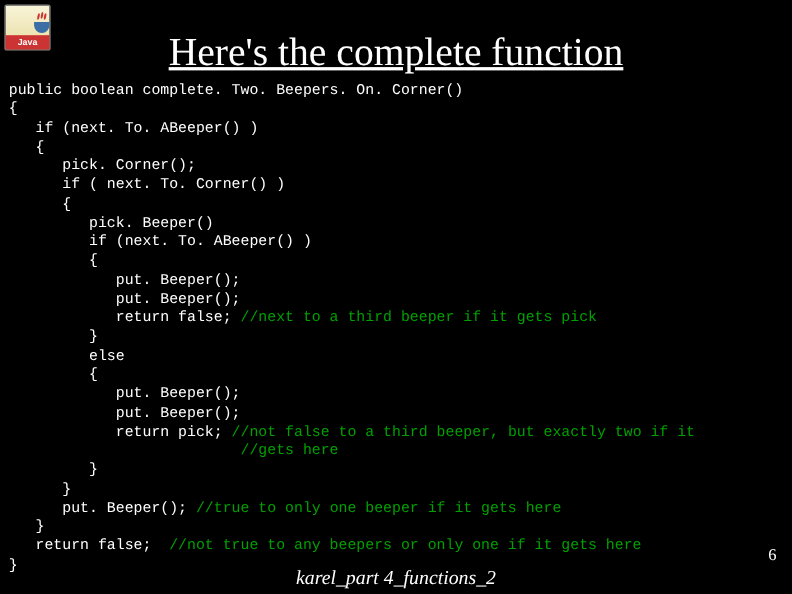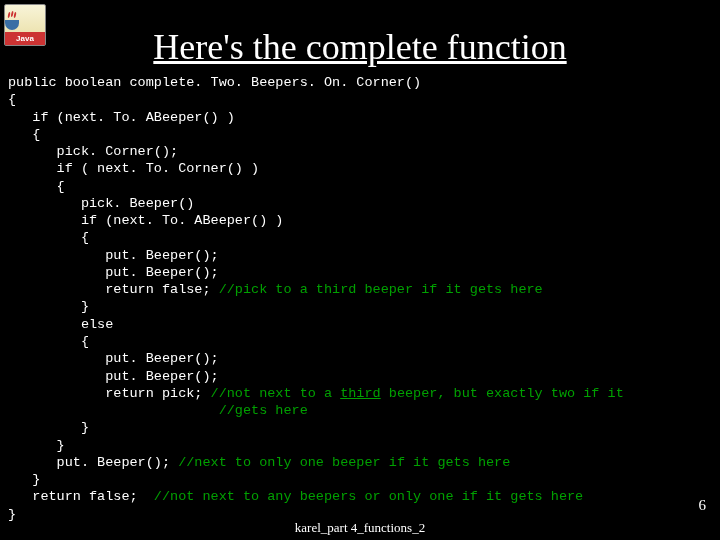--- a/index.html
+++ b/index.html
@@ -16,21 +16,21 @@
     position: absolute;
     top: 4px;
     left: 4px;
     width: 42px;
     height: 42px;
     background: linear-gradient(180deg, #f8f4d8 0%, #e8dca0 100%);
     border: 1px solid #888;
     border-radius: 2px;
     display: flex;
     flex-direction: column;
-    align-items: flex-start;
+    align-items: flex-end;
     justify-content: flex-end;
     font-size: 8px;
     font-weight: bold;
     color: #fff;
   }
   .logo-cup {
     width: 14px;
     height: 10px;
     background: #3a6ea5;
     border-radius: 0 0 7px 7px;
@@ -69,35 +69,36 @@
   }
   .code {
     font-family: "Courier New", monospace;
     font-size: 13.5px;
     line-height: 1.28;
     white-space: pre;
     padding-left: 8px;
     color: #fff;
   }
   .comment { color: #00a000; }
-  .underline { text-decoration: underline; }
+  .underline { }
   .slide-num {
     position: absolute;
     right: 14px;
     bottom: 26px;
     font-size: 15px;
     font-family: "Times New Roman", serif;
   }
   .footer {
     position: absolute;
     bottom: 4px;
     width: 100%;
     text-align: center;
-    font-size: 13px;
+    font-size: 18px;
     font-family: "Times New Roman", serif;
+    font-style: italic;
   }
 </style>
 </head>
 <body>
 
 <div class="logo">
   <div class="logo-cup"></div>
   <div class="logo-text">Java</div>
 </div>
 
@@ -108,29 +109,29 @@
 <span>   if (next. To. ABeeper() )</span>
 <span>   {</span>
 <span>      pick. Corner();</span>
 <span>      if ( next. To. Corner() )</span>
 <span>      {</span>
 <span>         pick. Beeper()</span>
 <span>         if (next. To. ABeeper() )</span>
 <span>         {</span>
 <span>            put. Beeper();</span>
 <span>            put. Beeper();</span>
-<span>            return false; </span><span class="comment">//pick to a third beeper if it gets here</span>
+<span>            return false; </span><span class="comment">//next to a third beeper if it gets pick</span>
 <span>         }</span>
 <span>         else</span>
 <span>         {</span>
 <span>            put. Beeper();</span>
 <span>            put. Beeper();</span>
-<span>            return pick; </span><span class="comment"><span>//not next to a </span><span class="underline">third</span><span> beeper, but exactly two if it</span></span>
+<span>            return pick; </span><span class="comment"><span>//not false to a </span><span class="underline">third</span><span> beeper, but exactly two if it</span></span>
 <span class="comment">                          //gets here</span>
 <span>         }</span>
 <span>      }</span>
-<span>      put. Beeper(); </span><span class="comment">//next to only one beeper if it gets here</span>
+<span>      put. Beeper(); </span><span class="comment">//true to only one beeper if it gets here</span>
 <span>   }</span>
-<span>   return false;  </span><span class="comment">//not next to any beepers or only one if it gets here</span>
+<span>   return false;  </span><span class="comment">//not true to any beepers or only one if it gets here</span>
 <span>}</span></div>
 
 <div class="slide-num">6</div>
 <div class="footer">karel_part 4_functions_2</div>
 
 </body></html>

